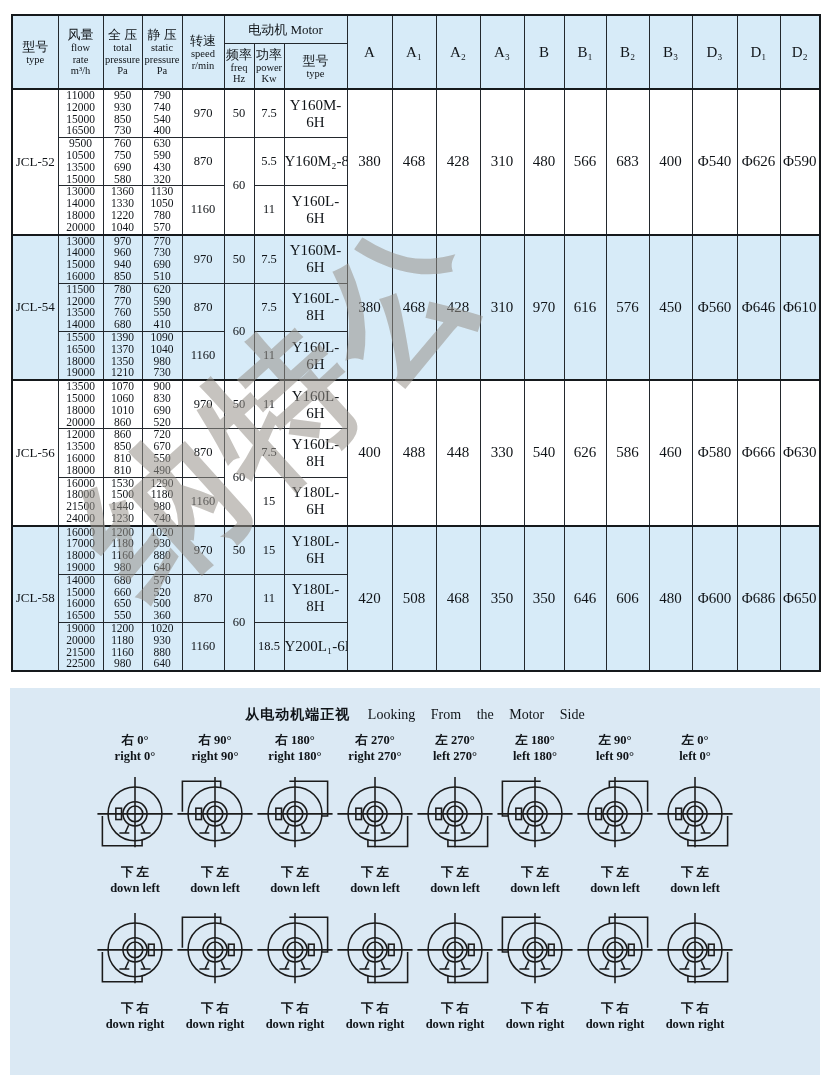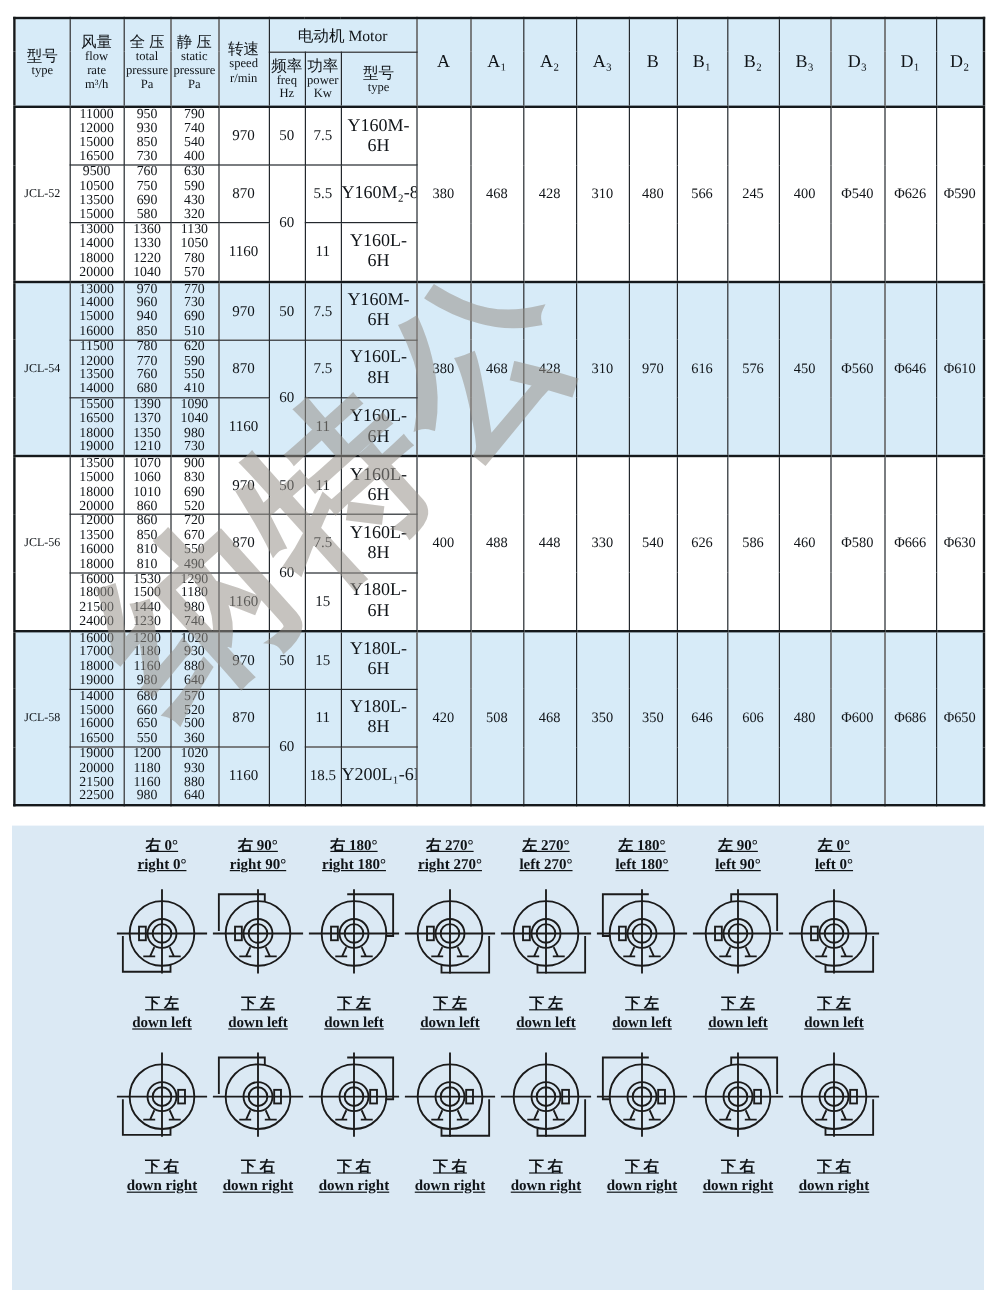--- a/index.html
+++ b/index.html
@@ -8,42 +8,42 @@
 
   
   .table-wrap{position:absolute;left:11px;top:14px;z-index:1;}
   table.spec{border-collapse:collapse;table-layout:fixed;width:808px;border:2px solid #15191c;}
   table.spec td{border:1px solid #23282d;text-align:center;vertical-align:middle;padding:0;background:#ffffff;overflow:hidden;}
   tr.h1 td,tr.h2 td{background:#d7ebf8;}
   tr.shade td{background:#d7ebf8;}
   tr.block-top td{border-top:2px solid #15191c;}
   tr.h1{height:28px;} tr.h2{height:46px;} tr.dr{height:47px;}
   td.num{font-size:11.5px;line-height:11.8px;}
-  td.model{font-size:10px;}
+  td.model{font-size:13px;}
   td.mid{font-size:12.5px;}
   td.motor{font-size:15px;}
-  td.dim{font-size:12px;}
+  td.dim{font-size:15px;}
   td.hc .cn{font-size:13px;line-height:15px;}
   td.hc .en{font-size:10.5px;line-height:11.5px;}
   td.hd{font-size:15px;}
 
   
   .watermark{position:absolute;left:158px;top:470px;z-index:3;pointer-events:none;
              font-size:150px;line-height:1;font-weight:bold;letter-spacing:8px;
              color:rgba(152,146,139,0.55);transform:rotate(-42deg);transform-origin:0 100%;
              white-space:nowrap;}
 
   
   .bottom-panel{position:absolute;left:10px;top:688px;width:810px;height:387px;background:#dbe9f4;z-index:2;}
   .panel-title{text-align:center;padding-top:18px;font-size:14px;}
   .panel-title .cn{font-weight:bold;letter-spacing:1px;}
   .panel-title .en{margin-left:14px;word-spacing:12px;}
   .diag-row{display:flex;justify-content:center;margin-top:8px;}
   .diag-col{width:80px;display:flex;flex-direction:column;align-items:center;}
-  .lbl,.cap{font-weight:bold;font-size:12.5px;text-align:center;line-height:16px;white-space:nowrap;text-decoration:underline;}
+  .lbl,.cap{font-weight:bold;font-size:12.5px;text-align:center;line-height:16px;white-space:nowrap;}
   .lbl{height:34px;margin-bottom:2px;}
   .cap{margin-top:0px;}
 </style>
 </head>
 <body>
 
 <div class="page">
   <div class="table-wrap" id="table-area">
       <table class="spec">
         <colgroup>
@@ -126,21 +126,21 @@
             <td class="mid">970</td>
             <td class="mid">50</td>
             <td class="mid">7.5</td>
             <td class="motor">Y160M-6H</td>
             <td rowspan="3" class="dim">380</td>
             <td rowspan="3" class="dim">468</td>
             <td rowspan="3" class="dim">428</td>
             <td rowspan="3" class="dim">310</td>
             <td rowspan="3" class="dim">480</td>
             <td rowspan="3" class="dim">566</td>
-            <td rowspan="3" class="dim">245</td>
+            <td rowspan="3" class="dim">683</td>
             <td rowspan="3" class="dim">400</td>
             <td rowspan="3" class="dim">Φ540</td>
             <td rowspan="3" class="dim">Φ626</td>
             <td rowspan="3" class="dim">Φ590</td>
           </tr>
           <tr class="dr">
             <td class="num">9500<br>10500<br>13500<br>15000</td>
             <td class="num">760<br>750<br>690<br>580</td>
             <td class="num">630<br>590<br>430<br>320</td>
             <td class="mid">870</td>
@@ -268,20 +268,24 @@
             <td class="num">1020<br>930<br>880<br>640</td>
             <td class="mid">1160</td>
             <td class="mid">18.5</td>
             <td class="motor">Y200L₁-6H</td>
           </tr>
         </tbody>
       </table>
     </div>
   <div class="watermark">纳特公</div>
   <div class="bottom-panel">
+    <div class="panel-title">
+      <span class="cn">从电动机端正视</span>
+      <span class="en">Looking From the Motor Side</span>
+    </div>
     <div class="diag-row" id="diag-row-1">
         <div class="diag-col">
           <div class="lbl">右 0°<br>right 0°</div>
           <svg width="78" height="96" viewBox="-55 -57 110 120">
             <g fill="none" stroke="#1b1b1b" stroke-width="2.2">
               <line x1="-53" y1="0" x2="53" y2="0"></line>
               <line x1="0" y1="-52" x2="0" y2="47"></line>
               <g transform="scale(1,1)">
                 <circle cx="0" cy="0" r="38"></circle>
                 <path d="M -46 3 V 45 H 10 V 37"></path>

